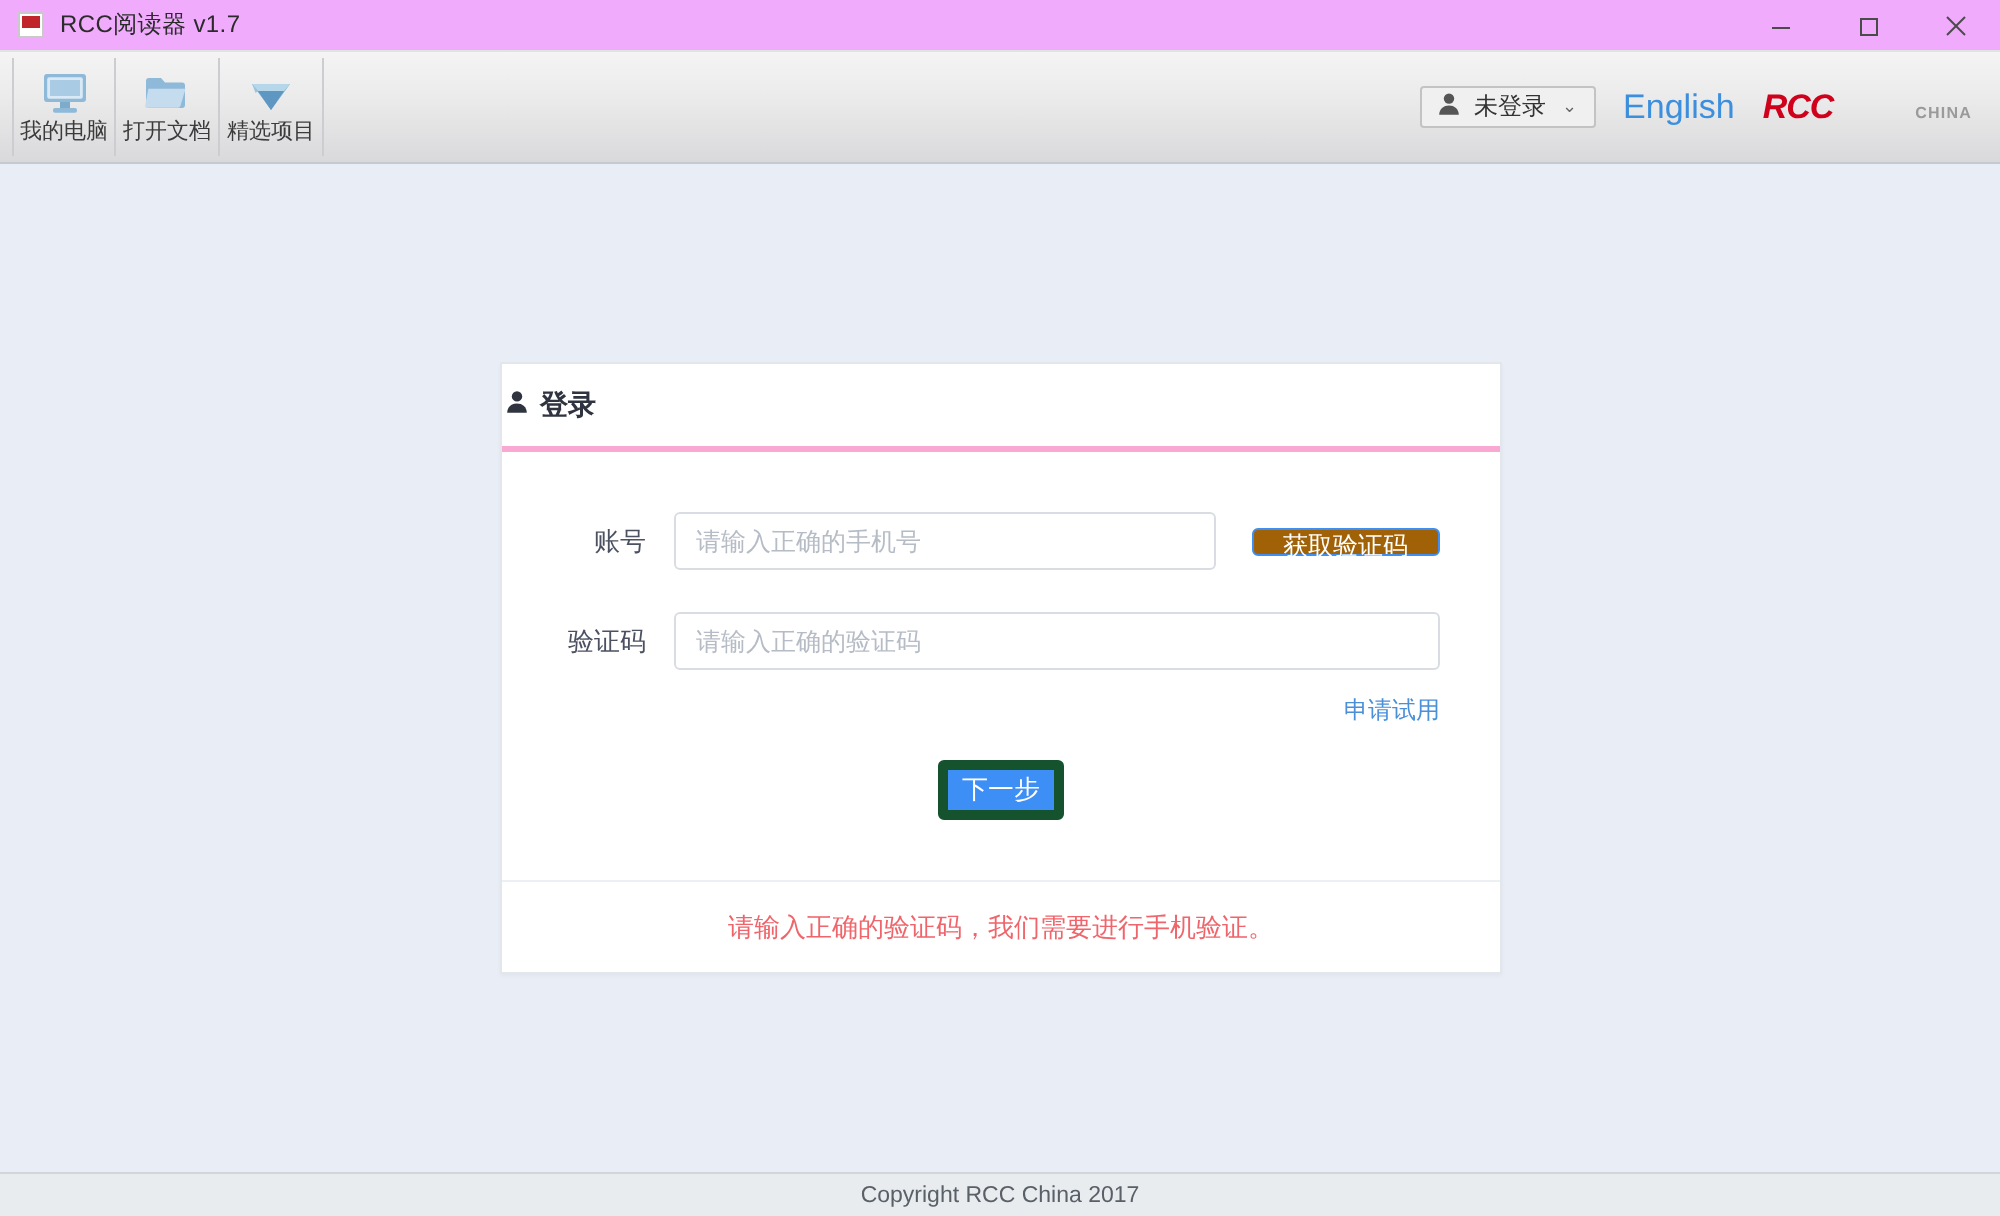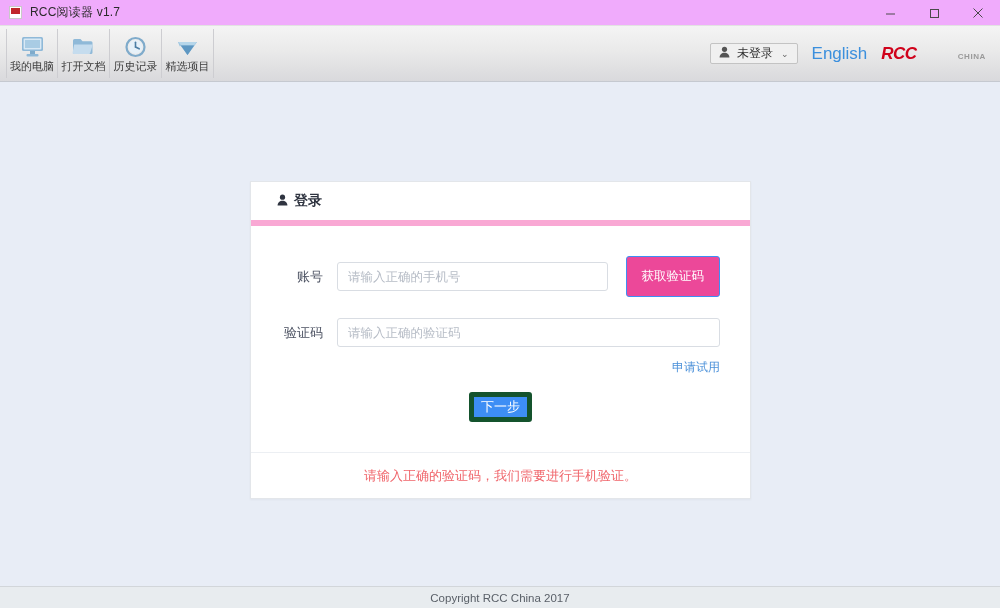--- a/index.html
+++ b/index.html
@@ -106,22 +106,22 @@
   }
   .card {
     position: absolute; left: 250px; top: 99px;
     width: 501px;
     background: #ffffff;
     border: 1px solid #e3e6ea;
     box-shadow: 0 1px 2px rgba(0,0,0,.04);
   }
   .card-head {
     height: 44px; display: flex; align-items: center;
-    padding-left: 26px; gap: 6px;
-    border-bottom: 6px solid #f9a8d4;
+    padding-left: 2px; gap: 6px;
+    border-bottom: 3px solid #f9a8d4;
   }
   .card-head-title {
     font-size: 14px; color: #2f3440; font-weight: bold;
   }
   .card-body { padding: 30px 30px 0 30px; }
 
   .form-row {
     display: flex; align-items: center;
     margin-bottom: 21px;
   }
@@ -134,22 +134,22 @@
     height: 29px; flex: 1 1 auto;
     border: 1px solid #d9dde3; border-radius: 3px;
     padding: 0 10px; font-size: 12.5px; color: #333;
     background: #fff; outline: none;
     font-family: "Liberation Sans", "DejaVu Sans", sans-serif;
   }
   .form-input::placeholder { color: #b6bcc6; }
   .row-account .form-input { flex: 0 0 271px; }
   .btn-code {
     margin-left: auto;
-    height: 41px; padding: 0 15px;
-    background: #ec4899; border: 1px solid #3d8ef5; border-radius: 3px;
+    height: 14px; padding: 0 15px;
+    background: #a16207; border: 1px solid #3d8ef5; border-radius: 3px;
     color: #fff; font-size: 12.5px; white-space: nowrap;
     font-family: "Liberation Sans", "DejaVu Sans", sans-serif;
   }
   .trial-row {
     display: flex; justify-content: flex-end;
     margin-top: -9px; margin-bottom: 16px;
   }
   .trial-link { font-size: 12px; color: #4a90d9; }
   .submit-row { display: flex; justify-content: center; padding-bottom: 30px; }
   .btn-next {
@@ -220,31 +220,20 @@
       <div class="tool-btn">
         <span class="tool-ico">
           <svg width="25" height="22" viewBox="0 0 25 22">
             <path d="M2 4.5 a1.5 1.5 0 0 1 1.5-1.5 h6 l2 2.2 h8.5 a1.5 1.5 0 0 1 1.5 1.5 v9.8 a1.5 1.5 0 0 1 -1.5 1.5 h-16.5 a1.5 1.5 0 0 1 -1.5 -1.5 z" fill="#8fb9d8"></path>
             <path d="M3.2 8.4 h18.6 l-2.6 8.6 a1.3 1.3 0 0 1 -1.2 .9 h-15.3 a1.1 1.1 0 0 1 -1.1 -1.3 z" fill="#c5dcee"></path>
           </svg>
         </span>
         <span class="tool-label">打开文档</span>
       </div>
 
-      <div class="tool-btn">
-        <span class="tool-ico">
-          <svg width="25" height="22" viewBox="0 0 25 22">
-            <circle cx="12.5" cy="11" r="9" fill="none" stroke="#7fabcb" stroke-width="2.2"></circle>
-            <circle cx="12.5" cy="11" r="6.7" fill="#e6f1f9"></circle>
-            <line x1="12.5" y1="11" x2="12.5" y2="6.3" stroke="#4d7ea3" stroke-width="1.6" stroke-linecap="round"></line>
-            <line x1="12.5" y1="11" x2="16.2" y2="12.8" stroke="#4d7ea3" stroke-width="1.6" stroke-linecap="round"></line>
-          </svg>
-        </span>
-        <span class="tool-label">历史记录</span>
-      </div>
 
       <div class="tool-btn">
         <span class="tool-ico">
           <svg width="25" height="22" viewBox="0 0 25 22">
             <path d="M3 6 h19 l-9.5 13 z" fill="#7fb0d4"></path>
             <path d="M3 6 h19 l-3 3.5 h-13 z" fill="#b6d6ea"></path>
             <path d="M6 9.5 h13 l-6.5 9.5 z" fill="#5e97c2"></path>
             <path d="M3 6 l3 3.5 l-1.2 1 z" fill="#9cc4de"></path>
           </svg>
         </span>

